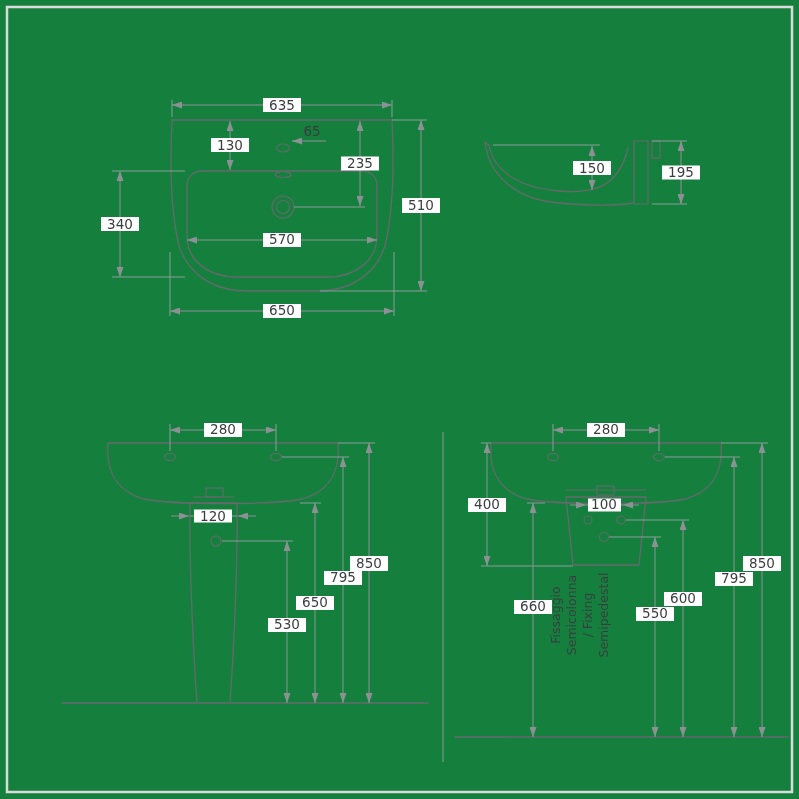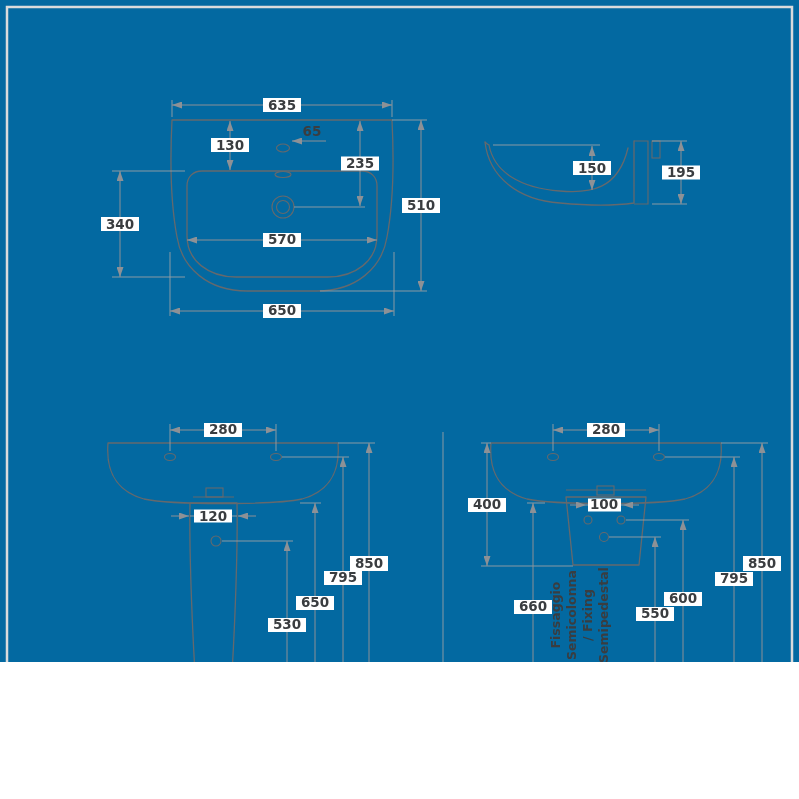--- a/index.html
+++ b/index.html
@@ -1,17 +1,17 @@
 <!DOCTYPE html>
 <html><head>
 <meta charset="utf-8">
 <style>
   html,body{margin:0;padding:0;background:#ffffff;}
-  .canvas{position:relative;width:799px;height:662px;background:#0369a1;overflow:hidden;
-          font-family:"DejaVu Sans",sans-serif;font-weight:bold;}
+  .canvas{position:relative;width:799px;height:799px;background:#15803d;overflow:hidden;
+          font-family:"DejaVu Sans",sans-serif;}
   svg{display:block;}
   .frame{stroke:#dadbdc;stroke-width:2.5;fill:none;}
   .obj{stroke:#65696d;stroke-width:1.3;fill:none;stroke-linecap:round;stroke-linejoin:round;}
   .obj2{stroke:#65696d;stroke-width:1.1;fill:none;}
   .dim{stroke:#8d9196;stroke-width:1;fill:none;}
   .ext{stroke:#9aa0a5;stroke-width:0.9;fill:none;}
   .lblbg{fill:#ffffff;}
   .lbl{font-family:"DejaVu Sans",sans-serif;font-size:13.5px;fill:#3a3d40;text-anchor:middle;}
   .note{font-family:"DejaVu Sans",sans-serif;font-size:12.5px;fill:#3a3d40;text-anchor:middle;}
 </style>

